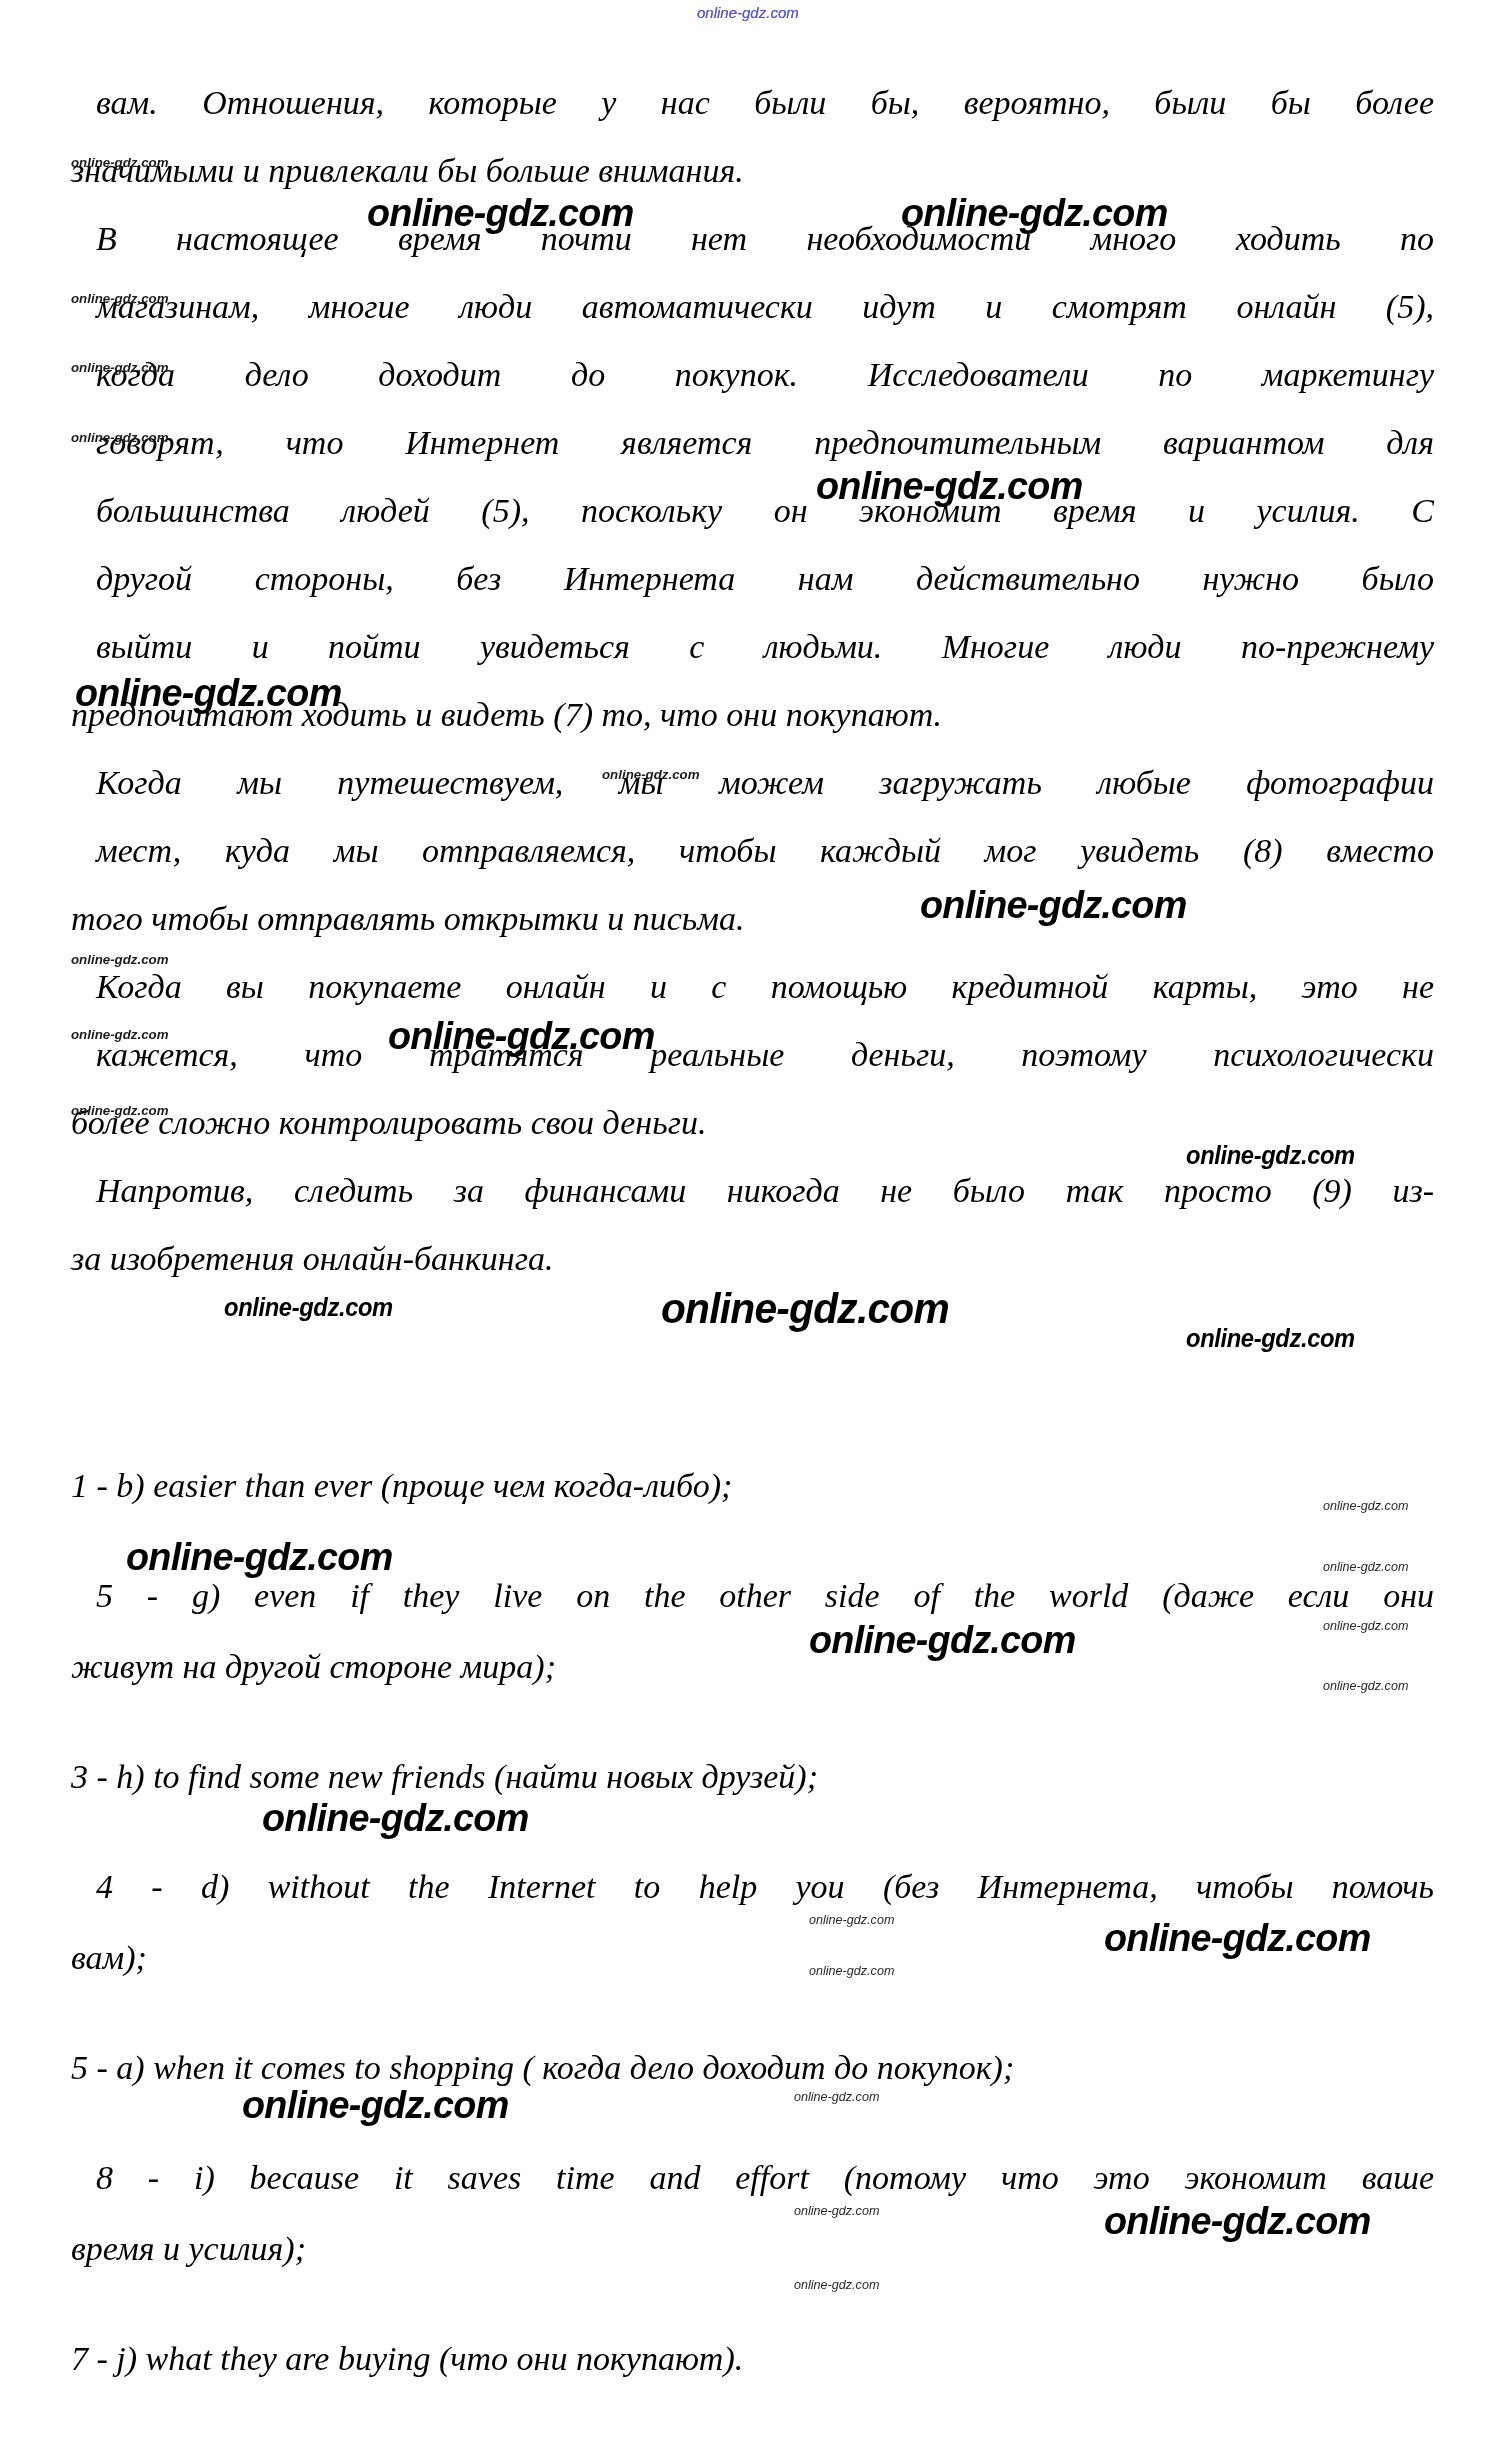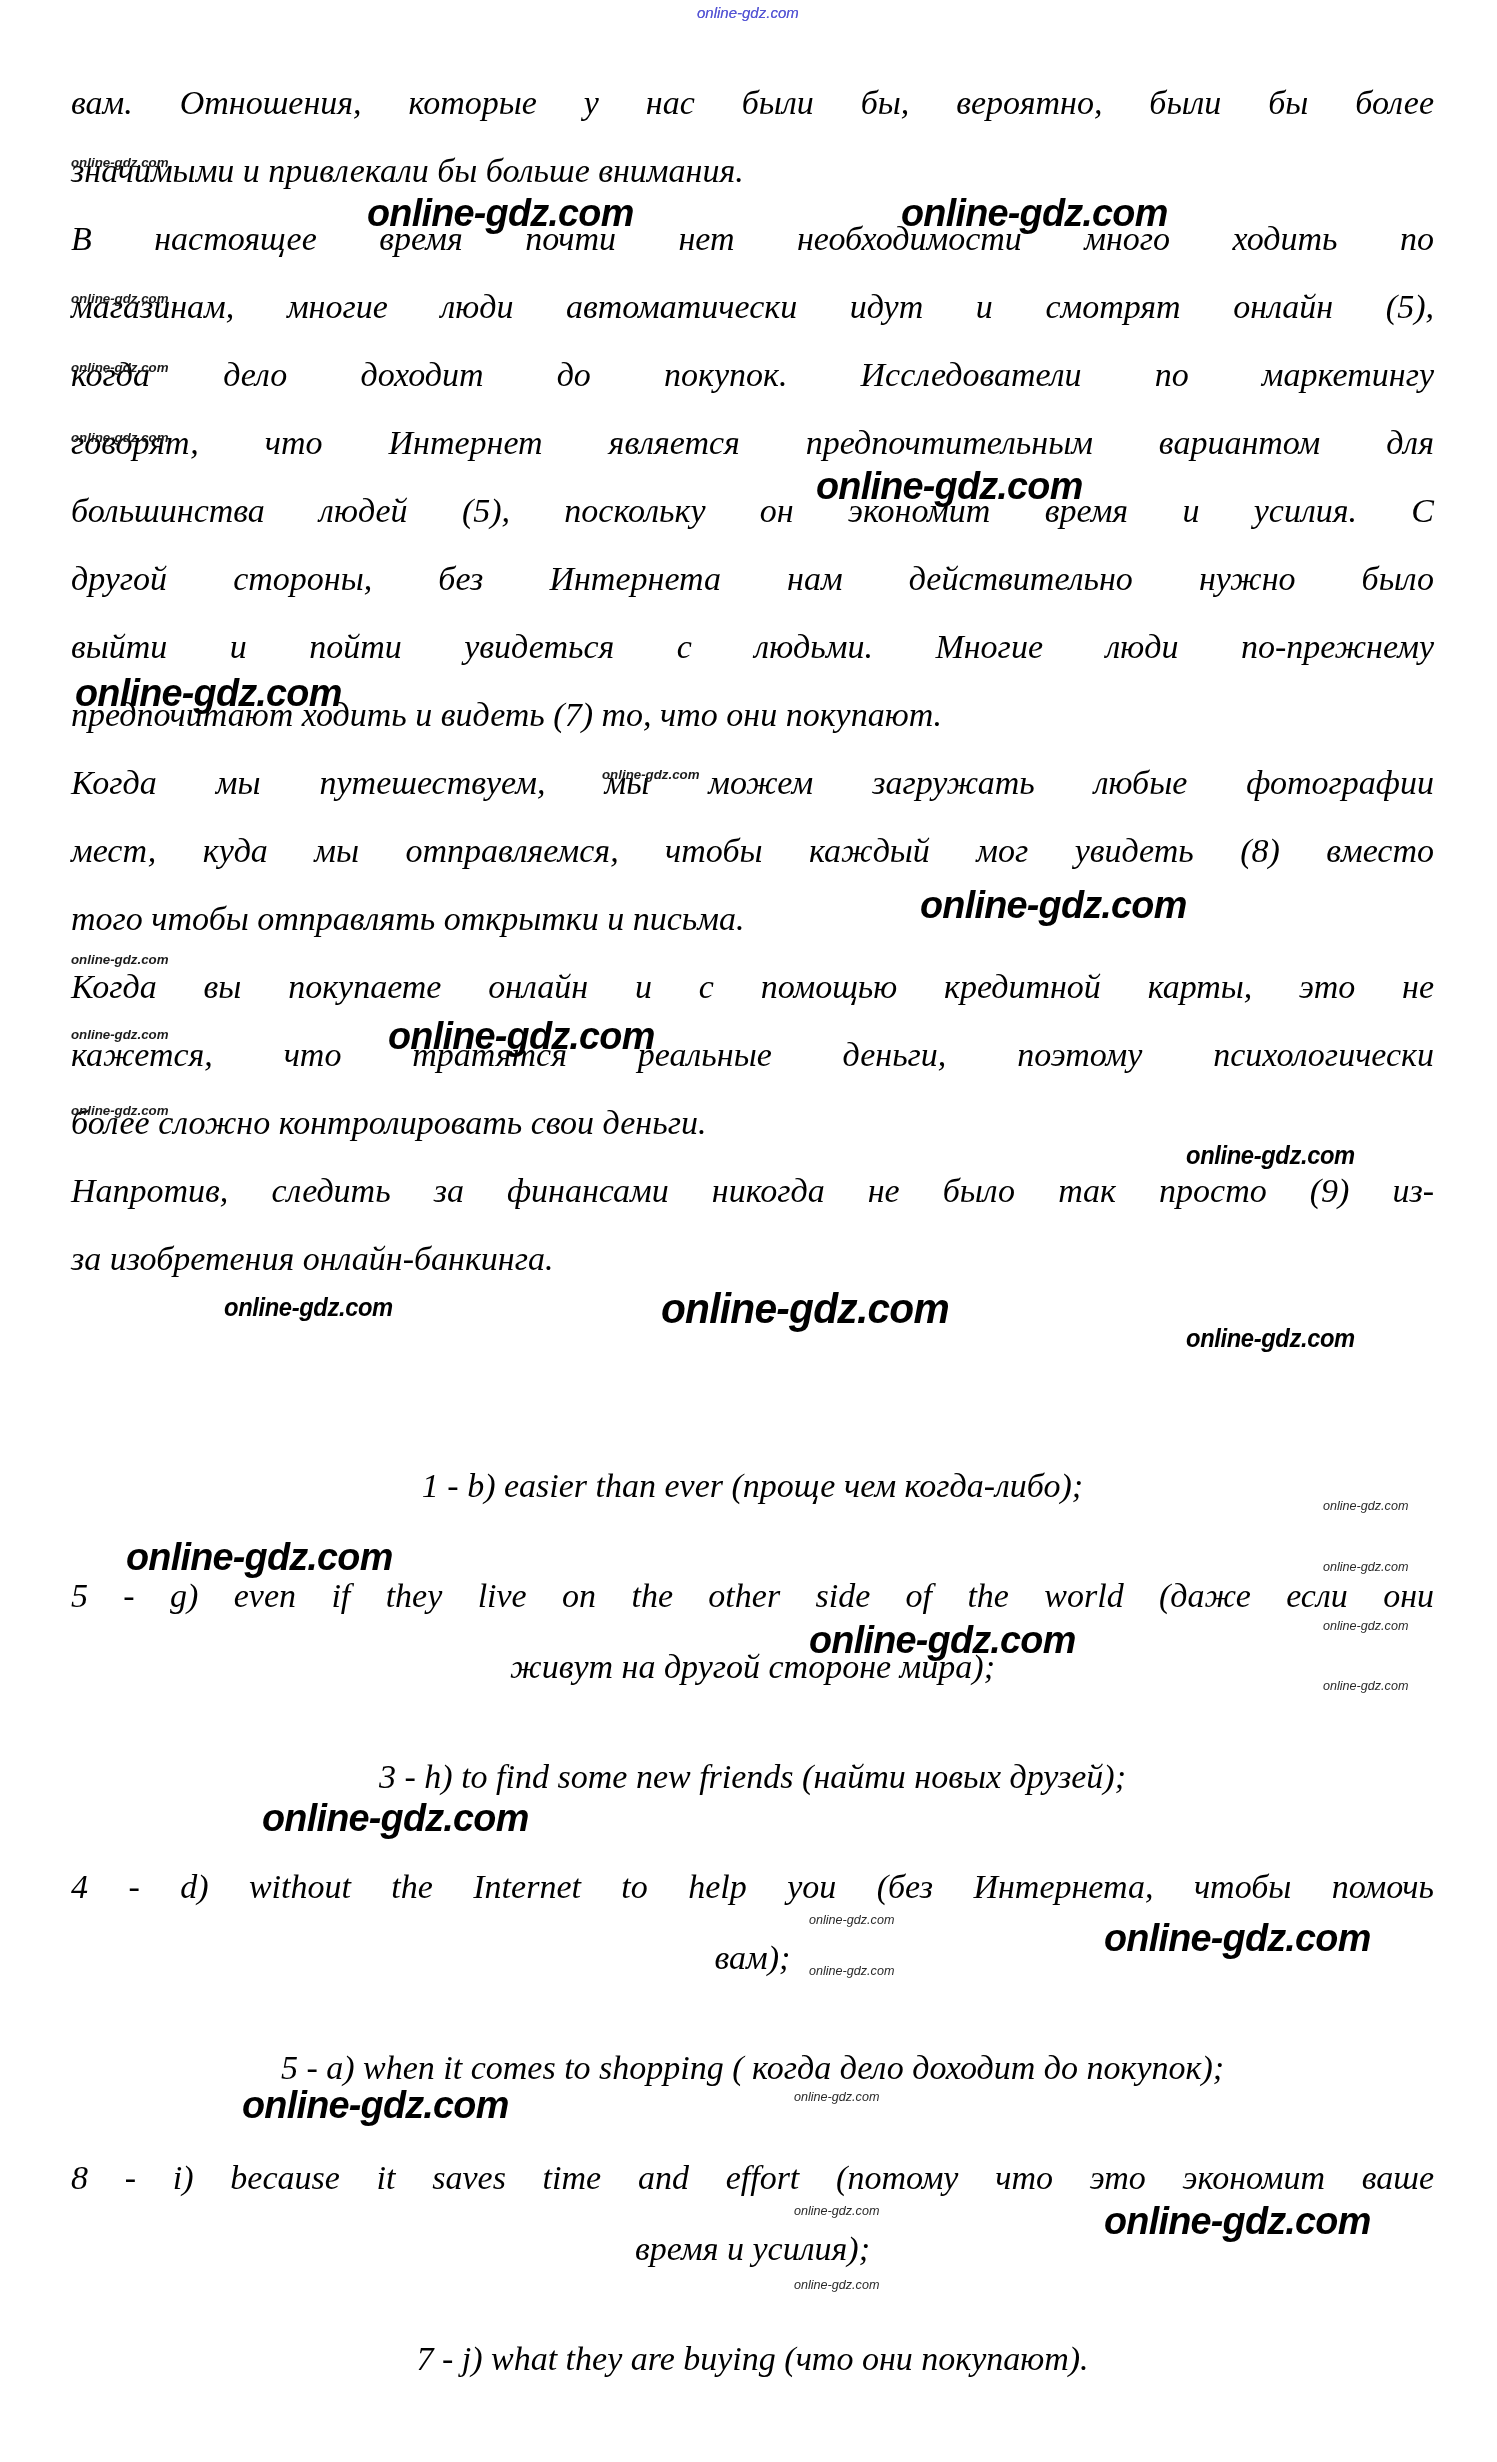--- a/index.html
+++ b/index.html
@@ -11,26 +11,26 @@
     font-family:"Liberation Serif", serif;
     color:#000000;
     font-style:italic;
   }
   .body-text {
     position:absolute; left:71px; top:69px; width:1363px;
     font-size:34px;
   }
   .body-text .tline { line-height:68px; height:68px; white-space:normal; }
   .tline { text-align:left; }
-  .tline.just { text-align:justify; text-align-last:justify; }
+  .tline.just { text-align:justify; text-align-last:justify;margin-left:25px; }
   .answers {
     position:absolute; left:71px; top:1450px; width:1363px;
     font-size:34px;
   }
-  .answers .tline { line-height:71px; height:71px;text-align:center; }
+  .answers .tline { line-height:71px; height:71px; }
   .answer-item { margin:0 0 39px 0; }
   .wm {
     position:absolute; white-space:nowrap;
     font-family:"Liberation Sans", sans-serif;
     color:#000000;
   }
   .wm.lg { font-size:39px; font-weight:700; letter-spacing:-0.8px; transform:scaleX(0.97); transform-origin:left top; }
   .wm.xl { font-size:42px; font-weight:700; letter-spacing:-0.8px; transform:scaleX(0.97); transform-origin:left top; }
   .wm.md { font-size:25px; font-weight:700; letter-spacing:-0.4px; transform:scaleX(0.95); transform-origin:left top; }
   .wm.sm { font-size:13.3px; font-weight:700; color:#1c1c1c; }

